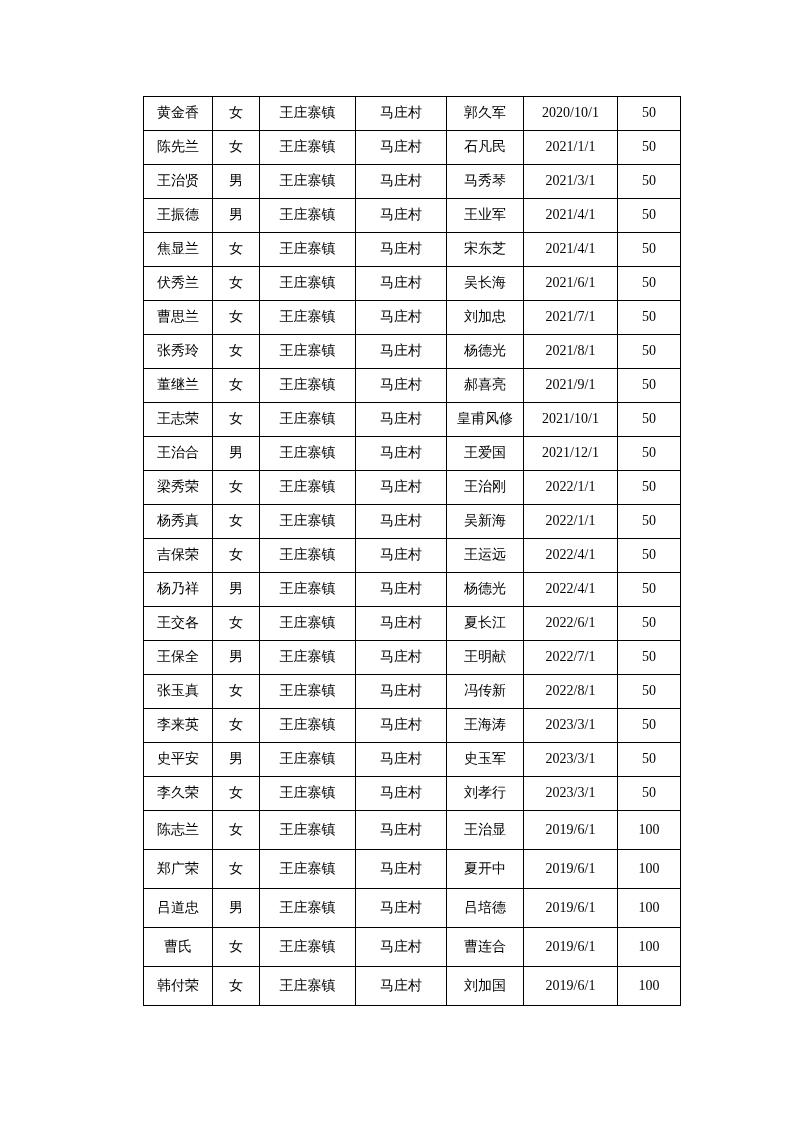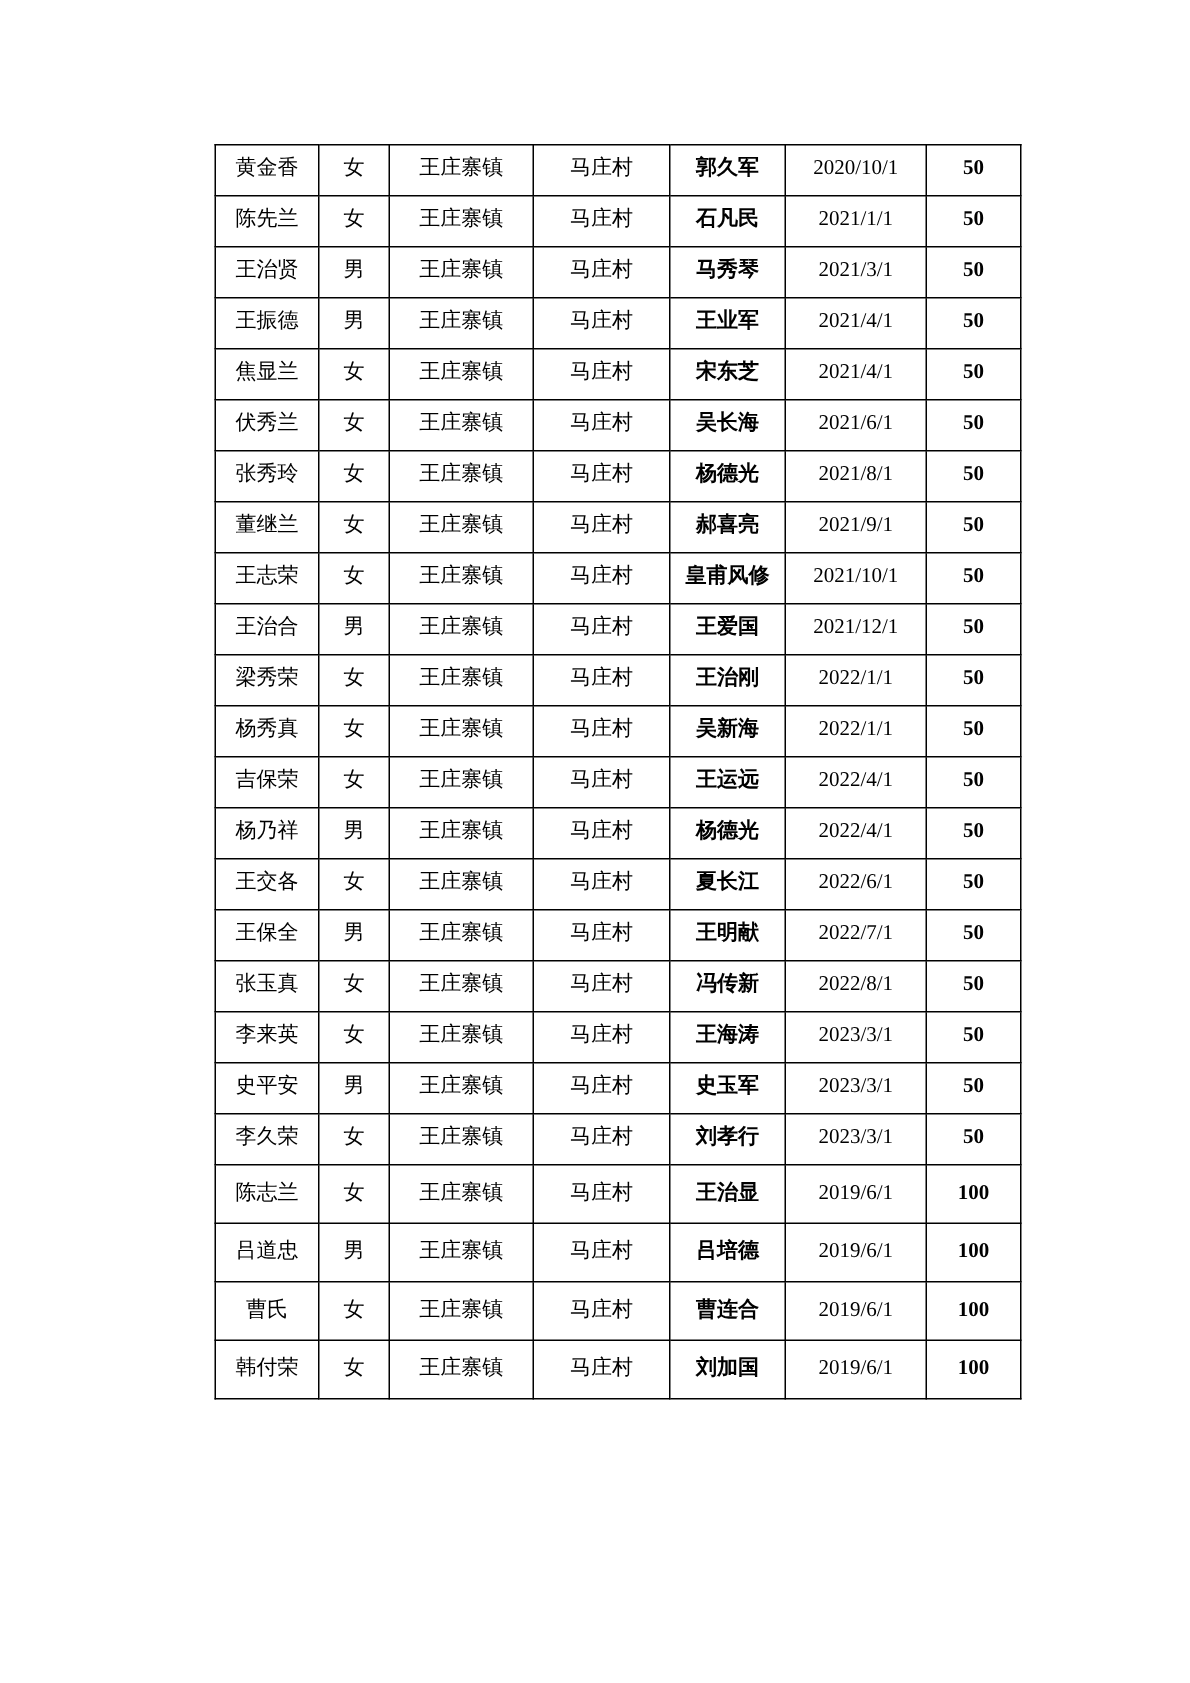--- a/index.html
+++ b/index.html
@@ -42,23 +42,23 @@
     line-height: 1.2;
     padding: 0;
     height: 33px;
     white-space: nowrap;
     overflow: hidden;
   }
   td.c-name   { width: 68px; }
   td.c-gender { width: 46px; }
   td.c-town   { width: 95px; margin-top: 24px; }
   td.c-village{ width: 90px; }
-  td.c-rel    { width: 76px; font-weight: bold; }
+  td.c-rel    { width: 76px; }
   td.c-date   { width: 93px; }
-  td.c-amount { width: 62px; font-weight: bold; }
+  td.c-amount { width: 62px; }
   td.c-date, td.c-amount {
     font-family: "Liberation Serif", "DejaVu Serif", serif;
     font-size: 13.5px;
   }
   tr.tall td { height: 38px; }
 </style>
 </head>
 <body>
 
 <div class="page">
@@ -113,20 +113,29 @@
           <tr>
             <td class="c-name">伏秀兰</td>
             <td class="c-gender">女</td>
             <td class="c-town">王庄寨镇</td>
             <td class="c-village">马庄村</td>
             <td class="c-rel">吴长海</td>
             <td class="c-date">2021/6/1</td>
             <td class="c-amount">50</td>
           </tr>
           <tr>
+            <td class="c-name">曹思兰</td>
+            <td class="c-gender">女</td>
+            <td class="c-town">王庄寨镇</td>
+            <td class="c-village">马庄村</td>
+            <td class="c-rel">刘加忠</td>
+            <td class="c-date">2021/7/1</td>
+            <td class="c-amount">50</td>
+          </tr>
+          <tr>
             <td class="c-name">张秀玲</td>
             <td class="c-gender">女</td>
             <td class="c-town">王庄寨镇</td>
             <td class="c-village">马庄村</td>
             <td class="c-rel">杨德光</td>
             <td class="c-date">2021/8/1</td>
             <td class="c-amount">50</td>
           </tr>
           <tr>
             <td class="c-name">董继兰</td>
@@ -244,20 +253,29 @@
             <td class="c-rel">刘孝行</td>
             <td class="c-date">2023/3/1</td>
             <td class="c-amount">50</td>
           </tr>
           <tr class="tall">
             <td class="c-name">陈志兰</td>
             <td class="c-gender">女</td>
             <td class="c-town">王庄寨镇</td>
             <td class="c-village">马庄村</td>
             <td class="c-rel">王治显</td>
+            <td class="c-date">2019/6/1</td>
+            <td class="c-amount">100</td>
+          </tr>
+          <tr class="tall">
+            <td class="c-name">郑广荣</td>
+            <td class="c-gender">女</td>
+            <td class="c-town">王庄寨镇</td>
+            <td class="c-village">马庄村</td>
+            <td class="c-rel">夏开中</td>
             <td class="c-date">2019/6/1</td>
             <td class="c-amount">100</td>
           </tr>
           <tr class="tall">
             <td class="c-name">吕道忠</td>
             <td class="c-gender">男</td>
             <td class="c-town">王庄寨镇</td>
             <td class="c-village">马庄村</td>
             <td class="c-rel">吕培德</td>
             <td class="c-date">2019/6/1</td>

